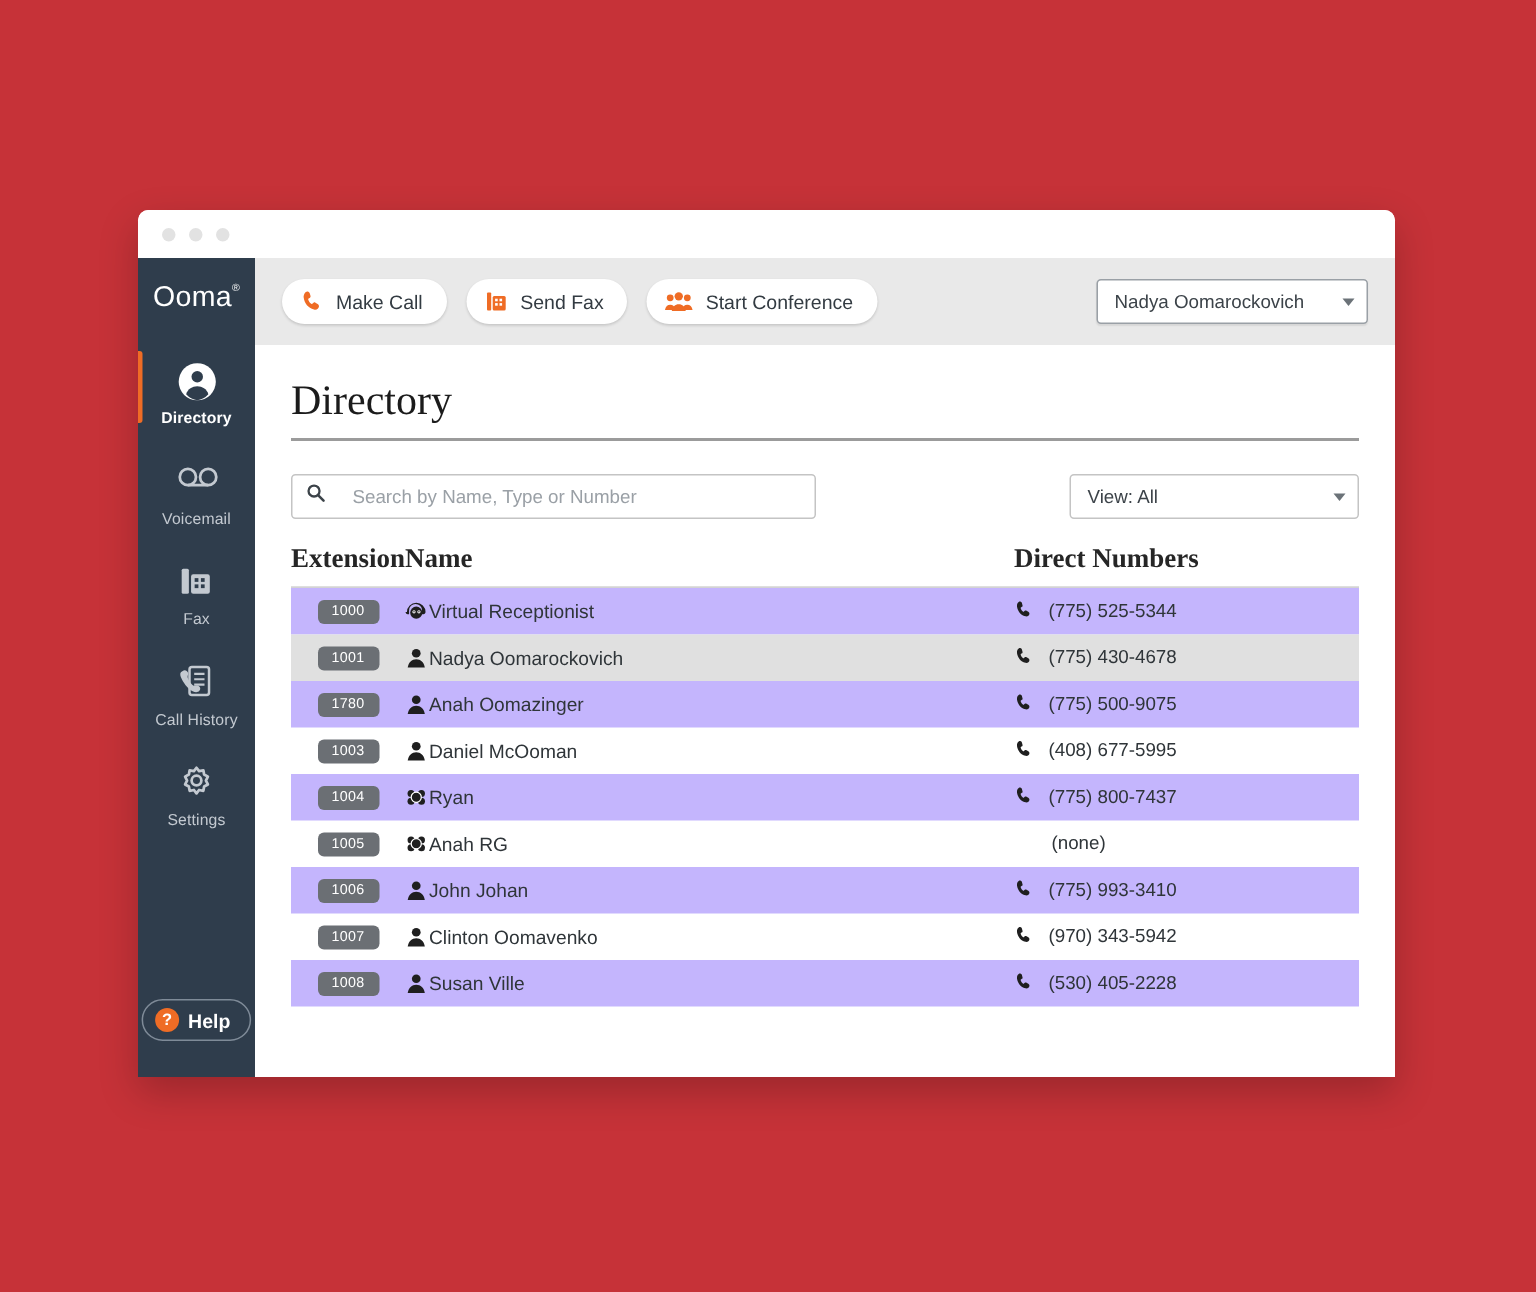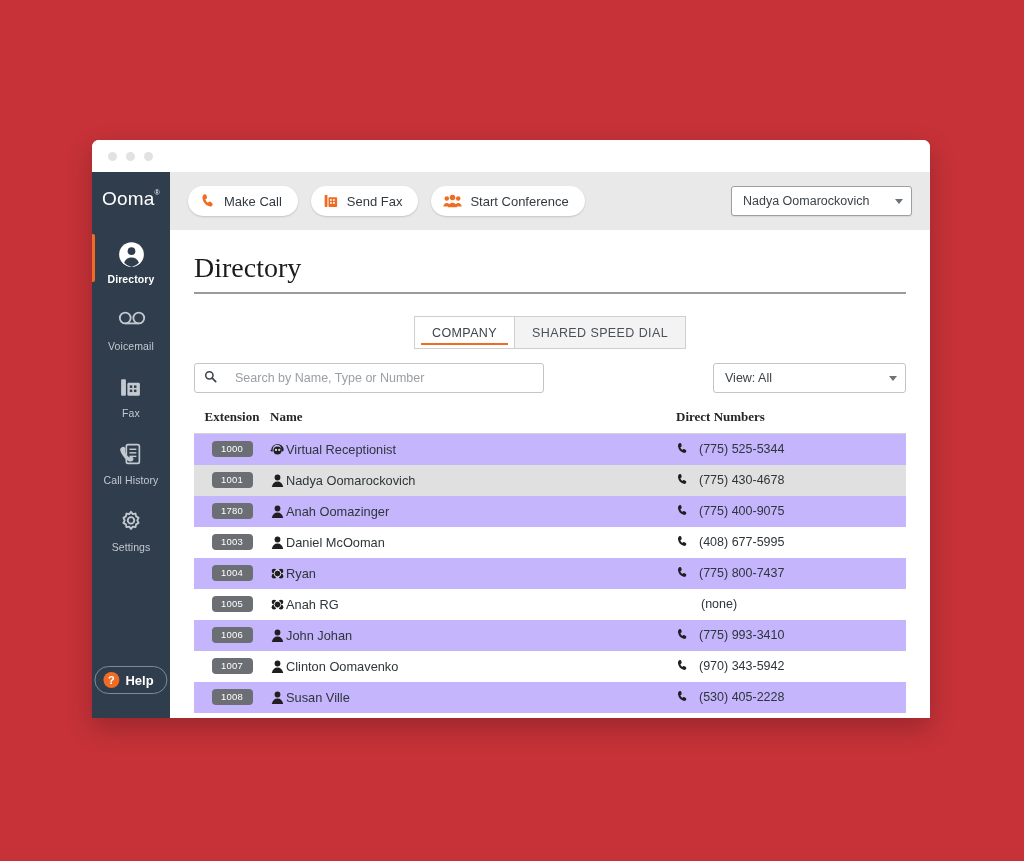--- a/index.html
+++ b/index.html
@@ -281,21 +281,21 @@
     font-size: 12.5px;
     color: #3c4349;
     background: #fff;
     cursor: pointer;
   }
 
   
   .dir-table { width: 100%; border-collapse: collapse; table-layout: fixed; }
   .dir-table thead th {
     font-family: "Liberation Serif", serif;
-    font-size: 13px;
+    font-size: 18px;
     font-weight: bold;
     color: #262626;
     text-align: left;
     padding: 0 0 8px 0;
     border-bottom: 1px solid #d3d3d3;
   }
   .col-ext { width: 76px; text-align: center !important; }
   .col-name { width: auto; }
   .col-num { width: 230px; }
 
@@ -458,28 +458,20 @@
             <span>Nadya Oomarockovich</span>
             <span class="caret"></span>
           </div>
         </div>
 
         <div class="content">
 
           <h1 class="page-title">Directory</h1>
           <div class="title-rule"></div>
 
-          <div class="tabs">
-            <div class="tab active">
-              <span>COMPANY</span>
-            </div>
-            <div class="tab">
-              <span>SHARED SPEED DIAL</span>
-            </div>
-          </div>
 
           <div class="filter-row">
             <div class="search-box">
               <span>
                 <svg viewBox="0 0 16 16" width="13" height="13">
                   <circle cx="6.6" cy="6.6" r="4.5" fill="none" stroke="#3c4349" stroke-width="1.9"></circle>
                   <line x1="10.1" y1="10.1" x2="14.4" y2="14.4" stroke="#3c4349" stroke-width="2.1" stroke-linecap="round"></line>
                 </svg>
               </span>
               <input type="text" value="" placeholder="Search by Name, Type or Number" style="">
@@ -565,21 +557,21 @@
                       <span class="nm">Anah Oomazinger</span>
                     </span>
                   </td>
                   <td>
                     <span class="num-cell">
                       <span class="row-icon">
                         <svg viewBox="0 0 24 24" width="13" height="13">
                           <path d="M6.3 2.6c1.1 0 1.9.6 2.4 1.7l1 2.3c.4.9.2 1.6-.5 2.2l-1 .8c-.3.3-.4.6-.2 1 .7 1.6 2 3 3.6 3.8.4.2.8.1 1-.2l.8-1c.6-.7 1.3-.9 2.2-.5l2.3 1c1.1.5 1.7 1.3 1.7 2.4 0 2.3-2 4-4.5 3.6C9 19 4.9 14.9 3.2 9.2 2.5 6.2 3.9 2.6 6.3 2.6z" fill="#1f1f1f" transform="rotate(8 12 12)"></path>
                         </svg>
                       </span>
-                      <span class="num">(775) 400-9075</span>
+                      <span class="num">(775) 500-9075</span>
                     </span>
                   </td>
                 </tr>
                 <tr>
                   <td class="ext-cell"><span class="ext-badge">1003</span></td>
                   <td>
                     <span class="name-cell">
                       <span class="row-icon">
                         <svg viewBox="0 0 16 16" width="15" height="15">
                           <circle cx="8" cy="4.8" r="3.1" fill="#1f1f1f"></circle>

